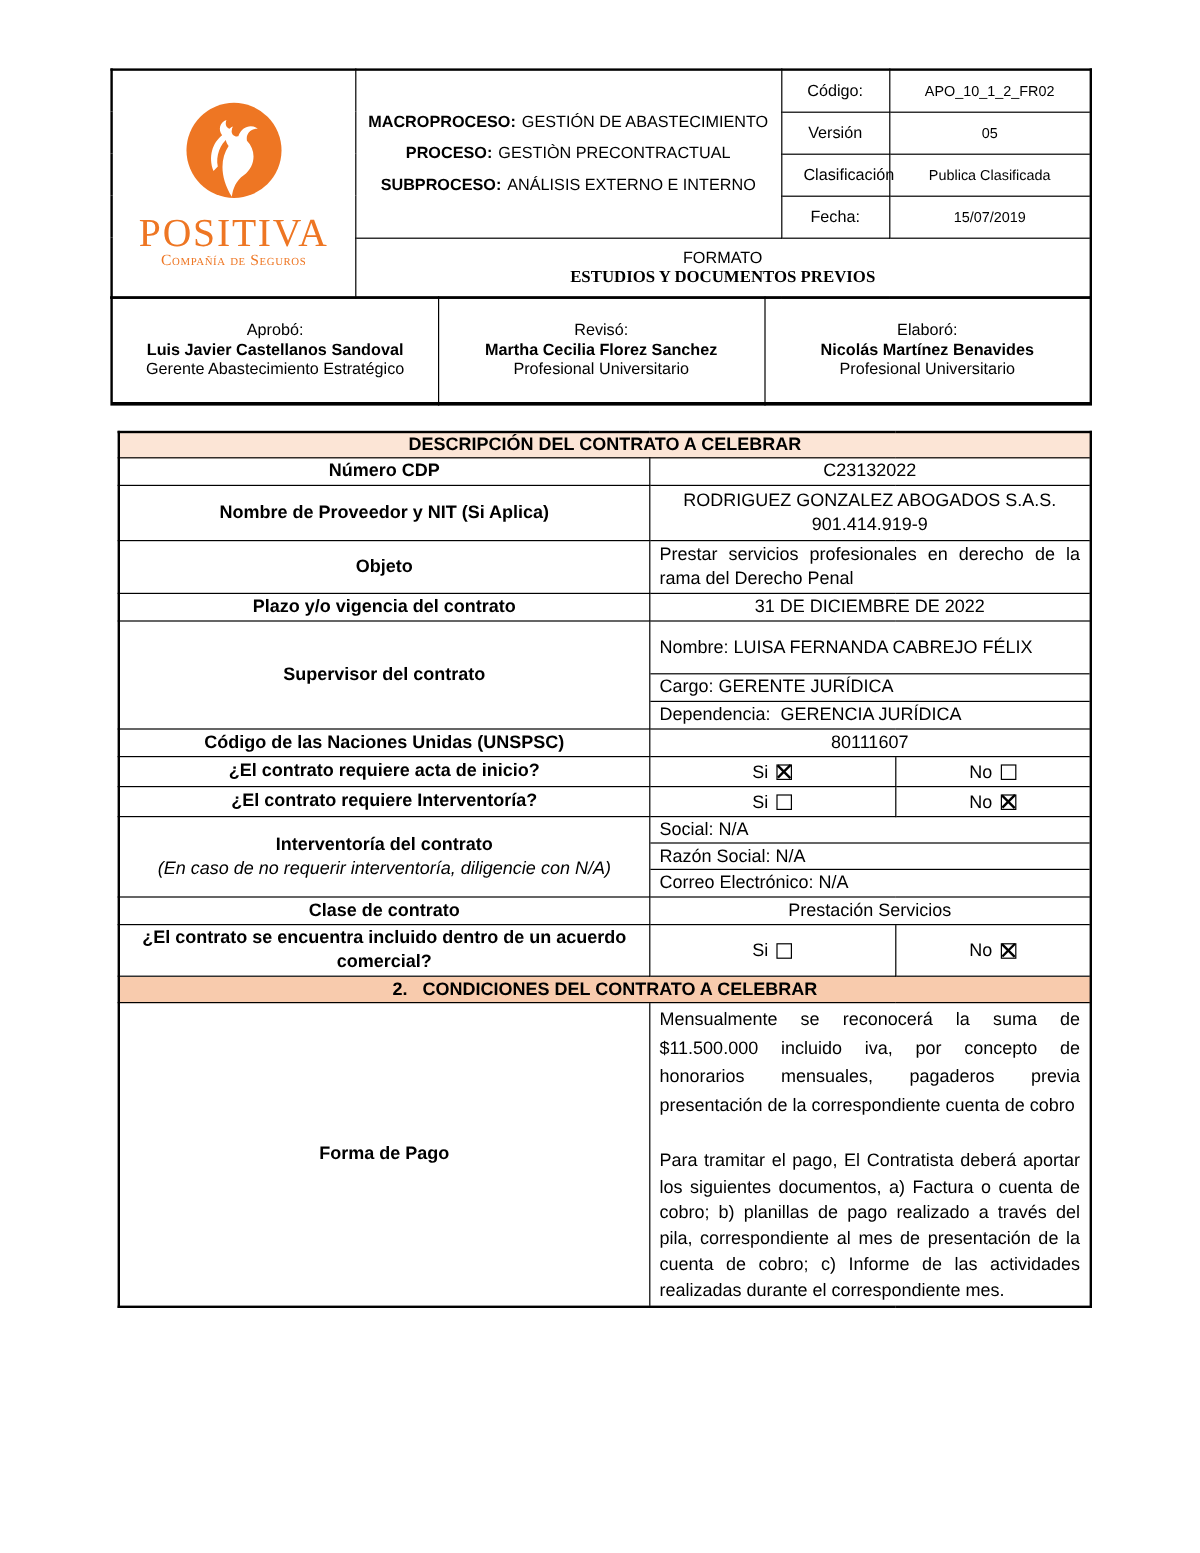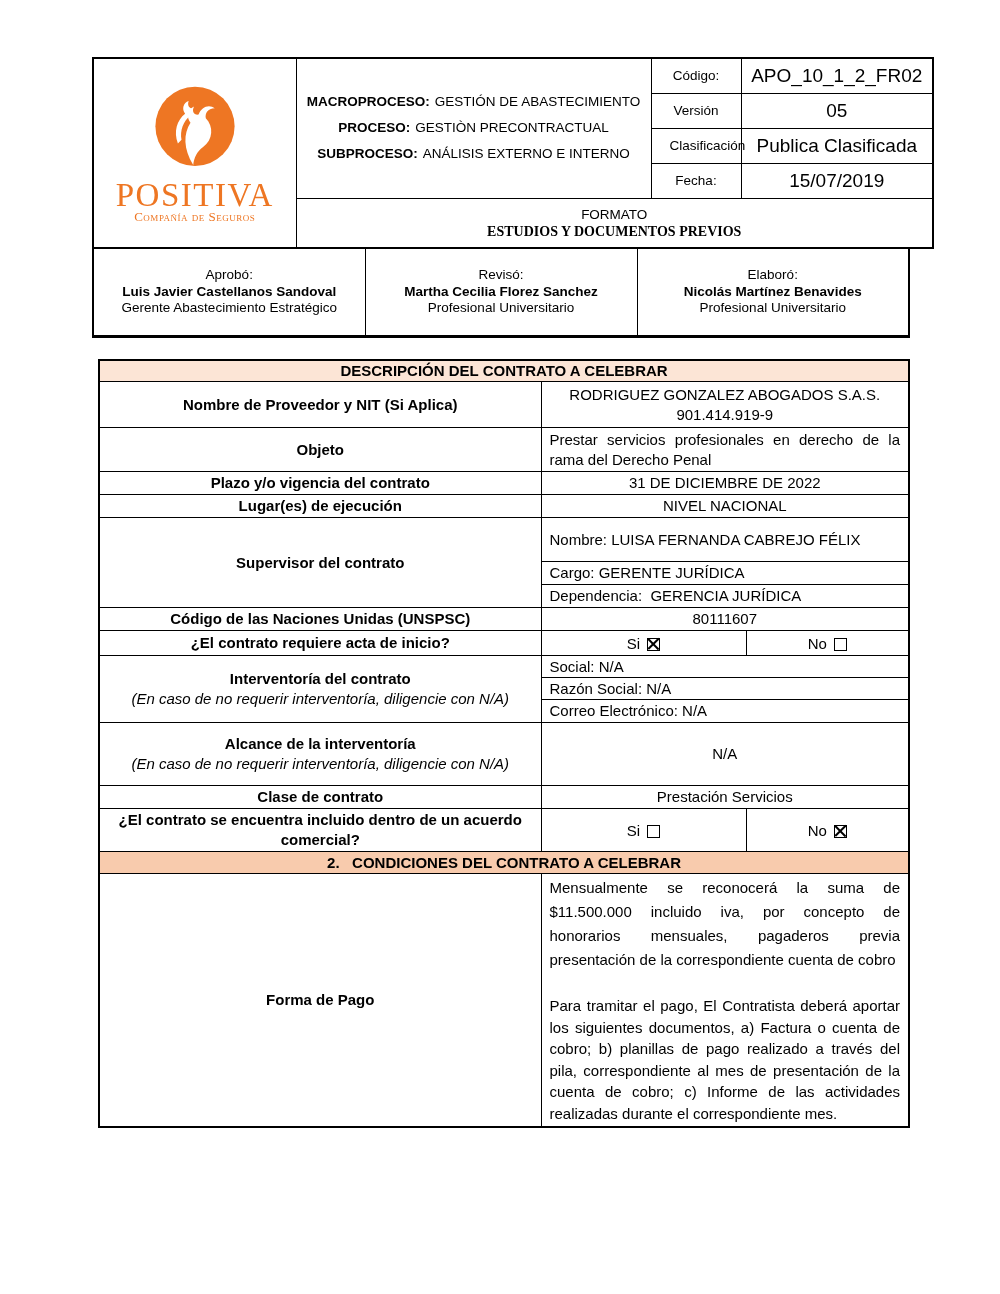--- a/index.html
+++ b/index.html
@@ -19,21 +19,21 @@
   table{border-collapse:collapse; table-layout:fixed;}
   td{border:1px solid var(--ink); vertical-align:middle;}
 
   
   table.hdr{width:816px; border:2px solid var(--ink);}
   .logo-cell{width:203px; text-align:center; padding:4px 0;}
   .proc-cell{width:355px; text-align:center; font-size:13.5px; padding:6px 8px 18px 8px;}
   .proc-line{margin-top:11px; white-space:nowrap;}
   .proc-line b{margin-right:5px;}
   .meta-label{width:90px; text-align:center; font-size:13.5px; height:35px; padding:0 18px;}
-  .meta-value{width:192px; text-align:center; font-size:19px; height:35px; padding:0 2px;}
+  .meta-value{width:168px; text-align:center; font-size:12px; height:35px; padding:0 2px;}
   .formato-cell{height:50px; text-align:center; font-size:13.5px; line-height:17px;}
   .formato-cell .l2{font-weight:bold; font-size:14px;font-family:Liberation Serif, serif;}
 
   .logo-wordmark{
     font-family:"Liberation Serif", serif; color:var(--orange);
     font-size:33px; letter-spacing:1.5px; line-height:30px; margin-top:2px;
   }
   .logo-tagline{
     font-family:"Liberation Serif", serif; color:var(--orange);
     font-variant:small-caps; font-size:13px; letter-spacing:0.5px; line-height:13px;
@@ -149,40 +149,40 @@
         <col class="c1">
         <col class="c2">
         <col class="c3">
       </colgroup>
 
     <tbody>
     <tr>
           <td class="h2" colspan="3">DESCRIPCIÓN DEL CONTRATO A CELEBRAR</td>
         </tr>
 
+    <tr class="row-h22">
+      <td class="lab">Número CDP</td>
+      <td class="val" colspan="2">C23132022</td>
+    </tr>
 
     <tr class="row-h46">
       <td class="lab">Nombre de Proveedor y NIT (Si Aplica)</td>
       <td class="val" colspan="2">RODRIGUEZ GONZALEZ ABOGADOS S.A.S. 901.414.919-9</td>
     </tr>
 
     <tr class="row-h44">
       <td class="lab">Objeto</td>
       <td class="val-just" colspan="2">Prestar servicios profesionales en derecho de la rama del Derecho Penal</td>
     </tr>
 
     <tr class="row-h22">
       <td class="lab">Plazo y/o vigencia del contrato</td>
       <td class="val" colspan="2">31 DE DICIEMBRE DE 2022</td>
     </tr>
 
-    <tr class="row-h22">
-      <td class="lab">Lugar(es) de ejecución</td>
-      <td class="val" colspan="2">NIVEL NACIONAL</td>
-    </tr>
 
     <tr>
       <td class="lab">Supervisor del contrato</td>
       <td class="nopad" colspan="2">
         <div class="sub row-h44" style="display:flex;align-items:center;">Nombre: LUISA FERNANDA CABREJO FÉLIX</div>
         <div class="sub">Cargo: GERENTE JURÍDICA</div>
         <div class="sub">Dependencia:  GERENCIA JURÍDICA</div>
       </td>
     </tr>
 
@@ -190,40 +190,38 @@
       <td class="lab">Código de las Naciones Unidas (UNSPSC)</td>
       <td class="val" colspan="2">80111607</td>
     </tr>
 
     <tr class="row-h25">
       <td class="lab">¿El contrato requiere acta de inicio?</td>
       <td class="yn"><span>Si</span><span class="cb checked"></span></td>
       <td class="yn"><span>No</span><span class="cb"></span></td>
     </tr>
 
+    <tr class="row-h25">
+      <td class="lab">¿El contrato requiere Interventoría?</td>
+      <td class="yn"><span>Si</span><span class="cb"></span></td>
+      <td class="yn"><span>No</span><span class="cb checked"></span></td>
+    </tr>
 
     <tr>
       <td class="lab">
         <div>Interventoría del contrato</div>
         <div class="note">(En caso de no requerir interventoría, diligencie con N/A)</div>
       </td>
       <td class="nopad" colspan="2">
         <div class="sub row-h22" style="display:flex;align-items:center;">Social: N/A</div>
         <div class="sub row-h22" style="display:flex;align-items:center;">Razón Social: N/A</div>
         <div class="sub row-h22" style="display:flex;align-items:center;">Correo Electrónico: N/A</div>
       </td>
     </tr>
 
-    <tr class="row-h63">
-      <td class="lab">
-        <div>Alcance de la interventoría</div>
-        <div class="note">(En caso de no requerir interventoría, diligencie con N/A)</div>
-      </td>
-      <td class="val" colspan="2">N/A</td>
-    </tr>
 
     <tr class="row-h22">
       <td class="lab">Clase de contrato</td>
       <td class="val" colspan="2">Prestación Servicios</td>
     </tr>
 
     <tr class="row-h41">
       <td class="lab">¿El contrato se encuentra incluido dentro de un acuerdo comercial?</td>
       <td class="yn"><span>Si</span><span class="cb"></span></td>
       <td class="yn"><span>No</span><span class="cb checked"></span></td>

